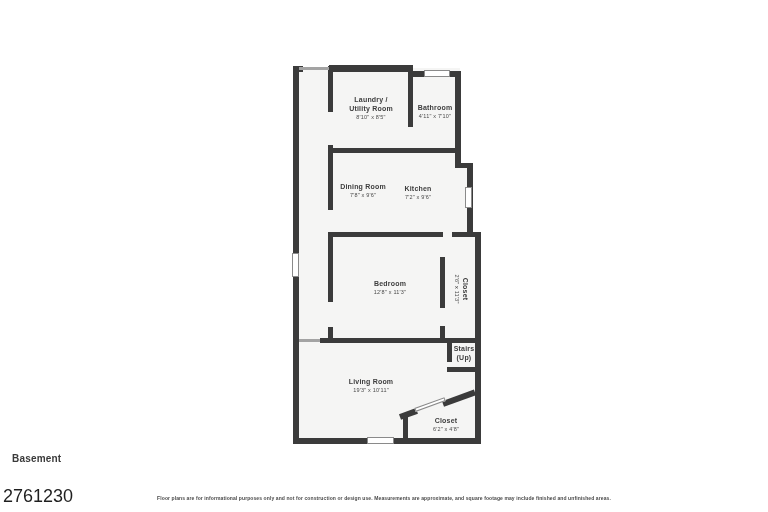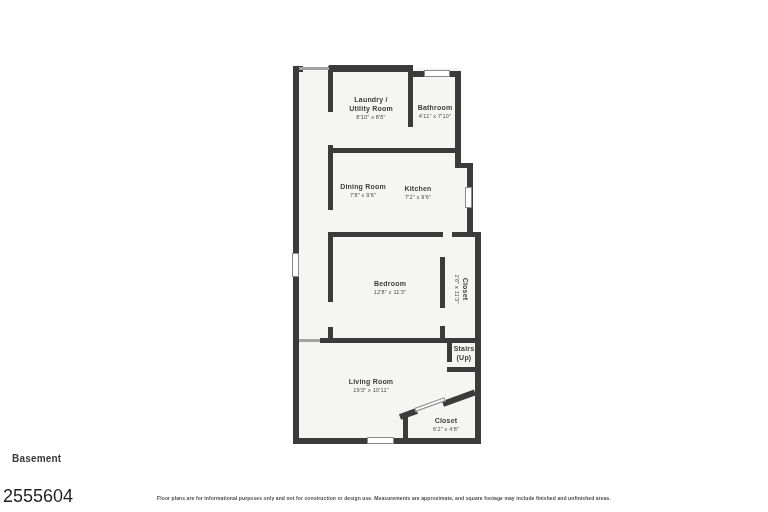--- a/index.html
+++ b/index.html
@@ -102,15 +102,15 @@
       <div class="room-name">Living Room</div>
       <div class="room-dims">19'3" x 10'11"</div>
     </div>
     <div class="room-label" style="left:417px;top:416px;width:58px;">
       <div class="room-name">Closet</div>
       <div class="room-dims">6'2" x 4'8"</div>
     </div>
   </div>
 
   <div class="level-title">Basement</div>
-  <div class="listing">2555604</div>
+  <div class="listing">2761230</div>
   <div class="disclaimer">Floor plans are for informational purposes only and not for construction or design use. Measurements are approximate, and square footage may include finished and unfinished areas.</div>
 </div>
 
 </body></html>

